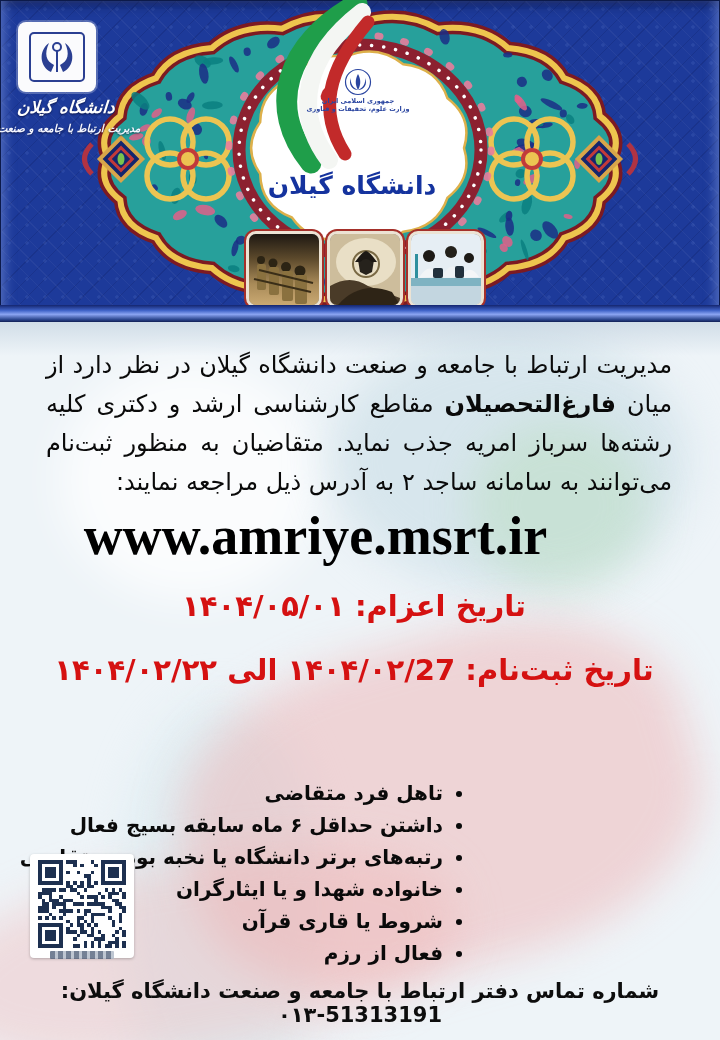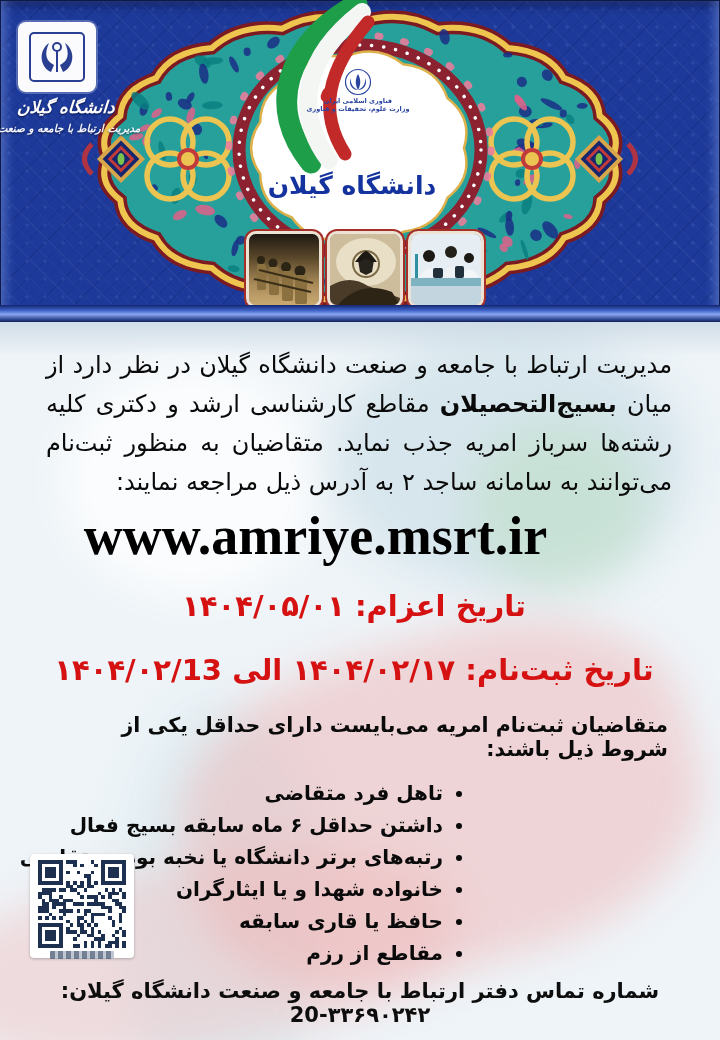--- a/index.html
+++ b/index.html
@@ -240,21 +240,21 @@
         <path d="M24,42 C13,37 11,21 22,13 C17,24 19,31 27,35 Z" fill="#2b3f92"></path>
         <path d="M36,42 C47,37 49,21 38,13 C43,24 41,31 33,35 Z" fill="#2b3f92"></path>
         <circle cx="30" cy="17" r="4" fill="none" stroke="#2b3f92" stroke-width="2"></circle>
         <line x1="30" y1="21" x2="30" y2="42" stroke="#2b3f92" stroke-width="2"></line>
       </svg>
     </div>
     <div class="uni-name" dir="rtl">دانشگاه گیلان</div>
     <div class="uni-dept" dir="rtl">مدیریت ارتباط با جامعه و صنعت</div>
 
     <div class="ministry-lines" dir="rtl">
-      <div>فناوری اسلامی ایران</div>
+      <div>جمهوری اسلامی ایران</div>
       <div>وزارت علوم، تحقیقات و فناوری</div>
     </div>
     <div class="title2" dir="rtl">دانشگاه گیلان</div>
 
     <div class="photos">
       <div class="photo">
         <svg width="70" height="71" viewBox="0 0 70 71">
           <defs>
             <linearGradient id="pg1" x1="0" y1="0" x2="0" y2="1">
               <stop offset="0" stop-color="#1e1812"></stop>
@@ -309,36 +309,35 @@
           <g fill="#22303c">
             <rect x="22" y="34" width="10" height="10" rx="2"></rect>
               <rect x="44" y="32" width="9" height="12" rx="2"></rect>
           </g>
           <rect x="4" y="20" width="3" height="24" fill="#2e8f9e"></rect>
         </svg>
       </div>
     </div>
   </div>
 
-  <div class="paragraph"><span>مدیریت ارتباط با جامعه و صنعت دانشگاه گیلان در نظر دارد از میان </span><b>بسیج‌التحصیلان</b><span> مقاطع کارشناسی ارشد و دکتری کلیه رشته‌ها سرباز امریه جذب نماید. متقاضیان به منظور ثبت‌نام می‌توانند به سامانه ساجد ۲ به آدرس ذیل مراجعه نمایند:</span></div>
+  <div class="paragraph"><span>مدیریت ارتباط با جامعه و صنعت دانشگاه گیلان در نظر دارد از میان </span><b>فارغ‌التحصیلان</b><span> مقاطع کارشناسی ارشد و دکتری کلیه رشته‌ها سرباز امریه جذب نماید. متقاضیان به منظور ثبت‌نام می‌توانند به سامانه ساجد ۲ به آدرس ذیل مراجعه نمایند:</span></div>
 
   <div class="url-line">www.amriye.msrt.ir</div>
 
   <div class="date-line date1">تاریخ اعزام: ۱۴۰۴/۰۵/۰۱</div>
-  <div class="date-line date2">تاریخ ثبت‌نام: ۱۴۰۴/۰۲/۱۷ الی ۱۴۰۴/۰۲/13</div>
-
-  <div class="conditions-intro">متقاضیان ثبت‌نام امریه می‌بایست دارای حداقل یکی از شروط ذیل باشند:</div>
+  <div class="date-line date2">تاریخ ثبت‌نام: ۱۴۰۴/۰۲/27 الی ۱۴۰۴/۰۲/۲۲</div>
+
 
   <ul class="conditions">
     <li>تاهل فرد متقاضی</li>
     <li>داشتن حداقل ۶ ماه سابقه بسیج فعال</li>
     <li>رتبه‌های برتر دانشگاه یا نخبه بودن متقاضی</li>
     <li>خانواده شهدا و یا ایثارگران</li>
-    <li>حافظ یا قاری سابقه</li>
-    <li>مقاطع از رزم</li>
+    <li>شروط یا قاری قرآن</li>
+    <li>فعال از رزم</li>
   </ul>
 
   <div class="qr-pad">
     <svg id="qr" width="88" height="88" viewBox="0 0 25 25" shape-rendering="crispEdges">
         <rect x="0" y="0" width="25" height="25" fill="#ffffff"></rect>
         <rect x="0" y="0" width="7" height="7" fill="#1d3050"></rect>
         <rect x="1" y="1" width="5" height="5" fill="#ffffff"></rect>
         <rect x="2" y="2" width="3" height="3" fill="#1d3050"></rect>
         <rect x="18" y="0" width="7" height="7" fill="#1d3050"></rect>
         <rect x="19" y="1" width="5" height="5" fill="#ffffff"></rect>
@@ -516,15 +515,15 @@
         <rect x="15" y="24" width="1" height="1" fill="#1d3050"></rect>
         <rect x="17" y="24" width="1" height="1" fill="#1d3050"></rect>
         <rect x="19" y="24" width="1" height="1" fill="#1d3050"></rect>
         <rect x="20" y="24" width="1" height="1" fill="#1d3050"></rect>
         <rect x="22" y="24" width="1" height="1" fill="#1d3050"></rect>
         <rect x="24" y="24" width="1" height="1" fill="#1d3050"></rect>
       </svg>
     <div class="qr-caption"></div>
   </div>
 
-  <div class="contact-line">شماره تماس دفتر ارتباط با جامعه و صنعت دانشگاه گیلان: ۳۳۶۹۰۲۴۲-20</div>
+  <div class="contact-line">شماره تماس دفتر ارتباط با جامعه و صنعت دانشگاه گیلان: 51313191-۰۱۳</div>
 
 </div>
 
 </body></html>

